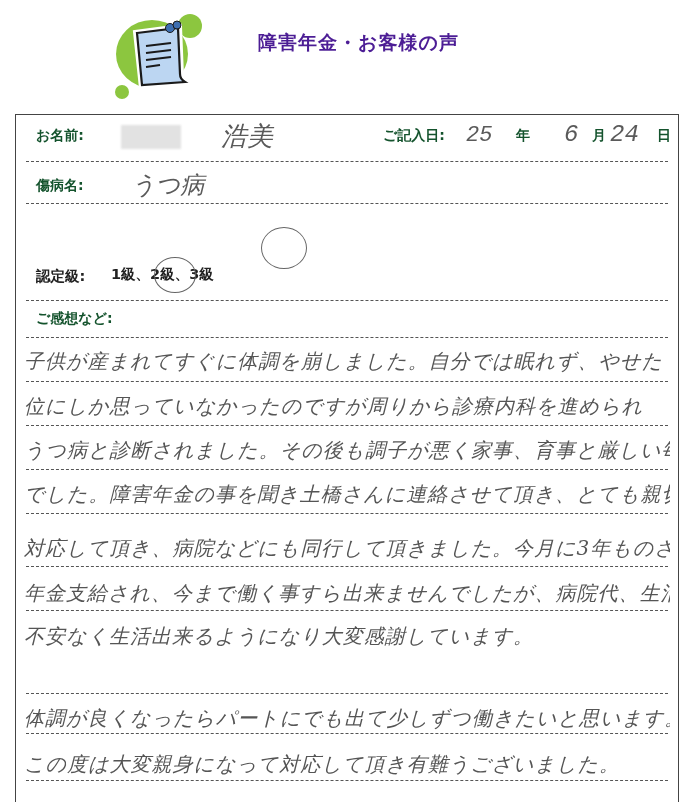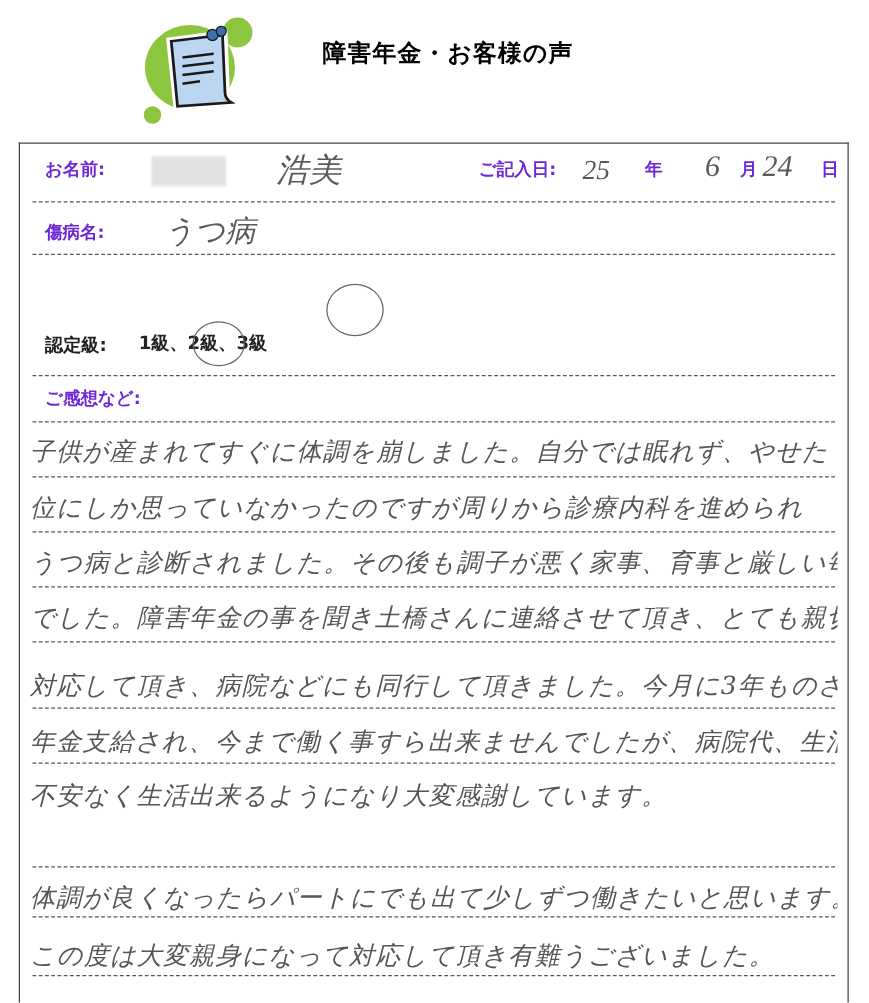--- a/index.html
+++ b/index.html
@@ -1,25 +1,25 @@
 <!DOCTYPE html>
 <html><head>
   <meta charset="utf-8">
   <style>
     html, body { margin: 0; padding: 0; background: #ffffff; }
     body { width: 695px; height: 802px; overflow: hidden; position: relative;
            font-family: "DejaVu Sans", "Liberation Sans", sans-serif; color: #1a1a1a; }
     .header-icon { position: absolute; left: 108px; top: 8px; width: 96px; height: 92px; }
     .page-title { position: absolute; left: 258px; top: 30px; font-size: 19px; font-weight: bold;
-                  letter-spacing: 1px; color: #000000; }
+                  letter-spacing: 1px; color: #4c1d95; }
     .form-box { position: absolute; left: 15px; top: 114px; width: 664px; height: 700px;
                 border: 1.5px solid #444; border-bottom: none; box-sizing: border-box; }
     .dash { position: absolute; left: 10px; right: 10px; height: 0; border-top: 1.5px dashed #555; }
-    .label { position: absolute; font-size: 14px; font-weight: bold; color: #6d28d9; white-space: nowrap; }
-    .hand { position: absolute; font-family: Liberation Serif, serif; color: #5a5a5a; font-weight: normal;
+    .label { position: absolute; font-size: 14px; font-weight: bold; color: #14532d; white-space: nowrap; }
+    .hand { position: absolute; font-family: Liberation Mono, monospace; color: #5a5a5a; font-weight: normal;
             white-space: nowrap; font-style: italic; }
     .blur { position: absolute; background: #e2e2e2; filter: blur(1px); }
     .cert { position: absolute; font-size: 14.5px; font-weight: bold; color: #222; white-space: nowrap; }
     .circle { position: absolute; border: 1.2px solid #666; border-radius: 50%; }
     .comment-line { position: absolute; left: 8px; right: 8px; font-family: "DejaVu Serif", serif;
                     font-size: 20px; color: #555; white-space: nowrap; overflow: hidden;
                     letter-spacing: 1px; font-style: italic; }
   </style>
 </head>
 <body>

